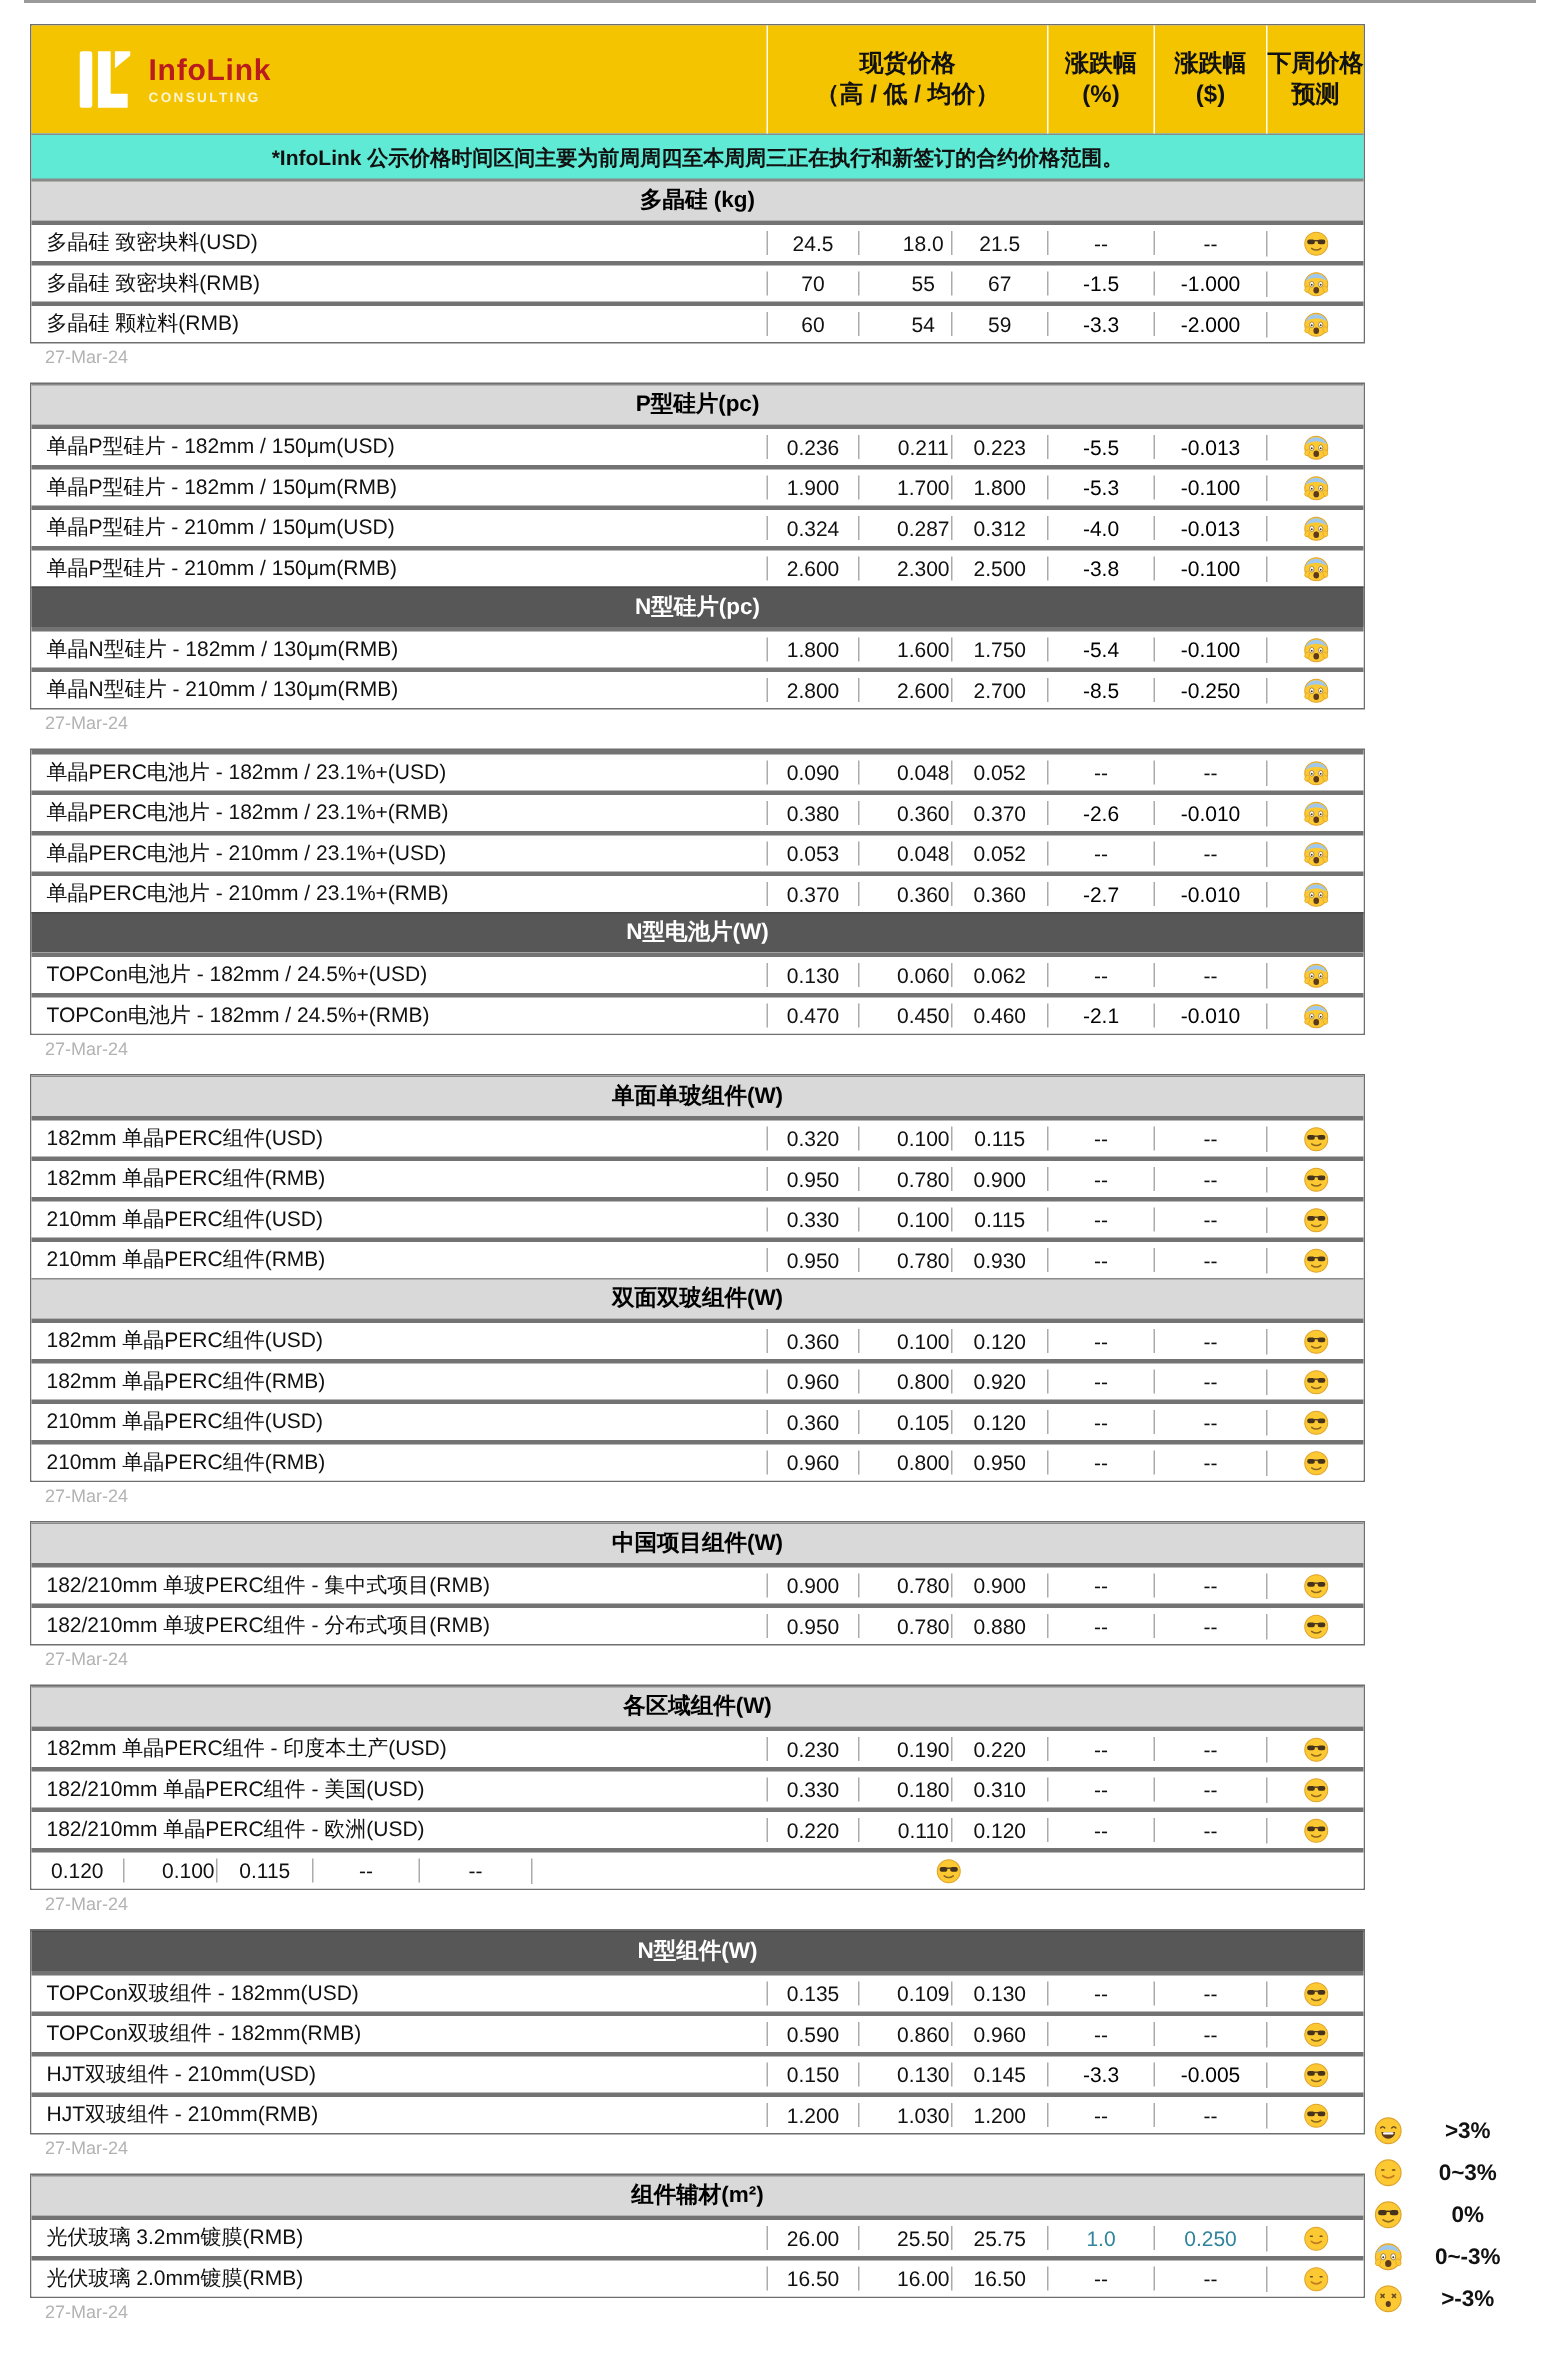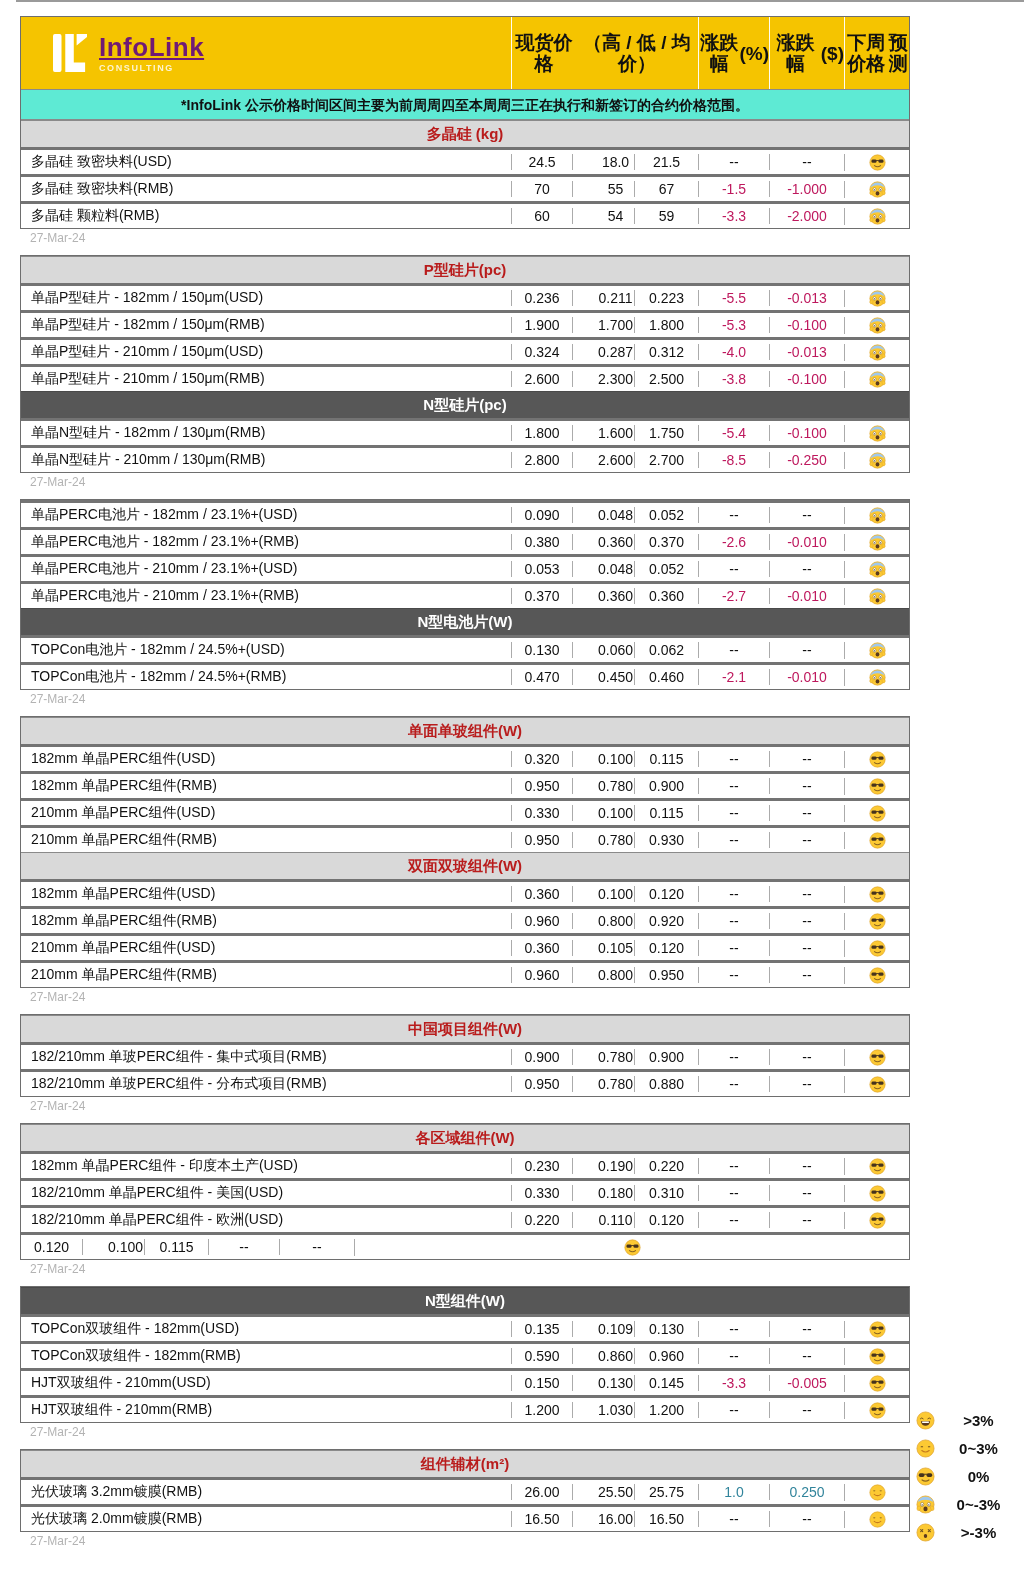--- a/index.html
+++ b/index.html
@@ -8,49 +8,49 @@
     font-family:"Liberation Sans","DejaVu Sans",sans-serif;color:#111;
     -webkit-font-smoothing:antialiased;
   }
   .top-line{position:absolute;top:0;left:16px;right:8px;height:2px;background:#9a9a9a;}
   #flow{position:absolute;top:16px;left:20px;width:890px;}
   .block{width:890px;border:1px solid #6e6e6e;box-sizing:border-box;background:#fff;}
   
   .banner{display:flex;height:72px;background:#F5C400;}
   .h-brand{flex:0 0 490px;display:flex;align-items:center;padding-left:32px;box-sizing:border-box;}
   .brand-text{margin-left:12px;line-height:1;}
-  .brand-name{color:#701a75;font-size:26px;font-weight:bold;letter-spacing:.5px;text-decoration:underline;}
+  .brand-name{color:#b91c1c;font-size:20px;font-weight:bold;letter-spacing:.5px;}
   .brand-sub{color:rgba(255,255,255,.82);font-size:9px;letter-spacing:1.6px;margin-top:4px;font-weight:bold;}
-  .h-cell{display:flex;align-items:center;justify-content:center;
-          font-weight:bold;font-size:19px;line-height:21px;box-sizing:border-box;
+  .h-cell{display:flex;flex-direction:column;align-items:center;justify-content:center;
+          font-weight:bold;font-size:16px;line-height:21px;box-sizing:border-box;
           border-left:1px solid rgba(255,255,255,.95);text-align:center;}
   .h-spot{flex:0 0 187px;}
   .h-pct{flex:0 0 71px;}
   .h-chg{flex:0 0 75px;}
   .h-fc{flex:1;}
   
   .note{height:31px;line-height:30px;border-top:1px solid #8a8a8a;border-bottom:1px solid #8a8a8a;
         text-align:center;font-weight:bold;font-size:14px;background:#5eead4;box-sizing:border-box;}
   
   .section-header{height:27px;line-height:26px;text-align:center;font-weight:bold;font-size:15px;
         box-sizing:border-box;border-top:1px solid #8a8a8a;}
-  .section-header.light{background:#D9D9D9;color:#b91c1c;}
+  .section-header.light{background:#D9D9D9;color:#000000;}
   .section-header.dark{background:#575757;color:#fff;border-top:1px solid #4a4a4a;}
   .row{display:flex;height:27px;box-sizing:border-box;border-top:3px solid #737373;background:#fff;align-items:center;}
   .cell{display:flex;align-items:center;justify-content:center;box-sizing:border-box;
         font-size:14px;overflow:hidden;white-space:nowrap;}
   .cell + .cell{border-left:1px solid #ABABAB;}
   .c-label{flex:0 0 490px;justify-content:flex-start;padding-left:10px;}
   .c-high{flex:0 0 61px;}
   .c-low{flex:0 0 62px;padding-left:24px;}
   .c-avg{flex:0 0 64px;}
   .c-pct{flex:0 0 71px;}
   .c-chg{flex:0 0 75px;}
   .c-emoji{flex:1;}
-  .neg{color:#be185d;}
+  .neg{color:#000000;}
   .pos{color:#31849B;}
   .date{margin:3px 0 10px 10px;height:13px;line-height:13px;font-size:12px;color:#B3B3B3;}
   .emoji{display:inline-flex;width:17px;height:17px;}
   
   #legend{position:absolute;left:912px;top:1406px;width:110px;}
   .legend-item{display:flex;align-items:center;height:28px;}
   .legend-item .emoji{width:19px;height:19px;margin-left:4px;}
   .legend-label{flex:1;text-align:center;font-size:15px;font-weight:bold;color:#111;}
 </style>
 </head>

